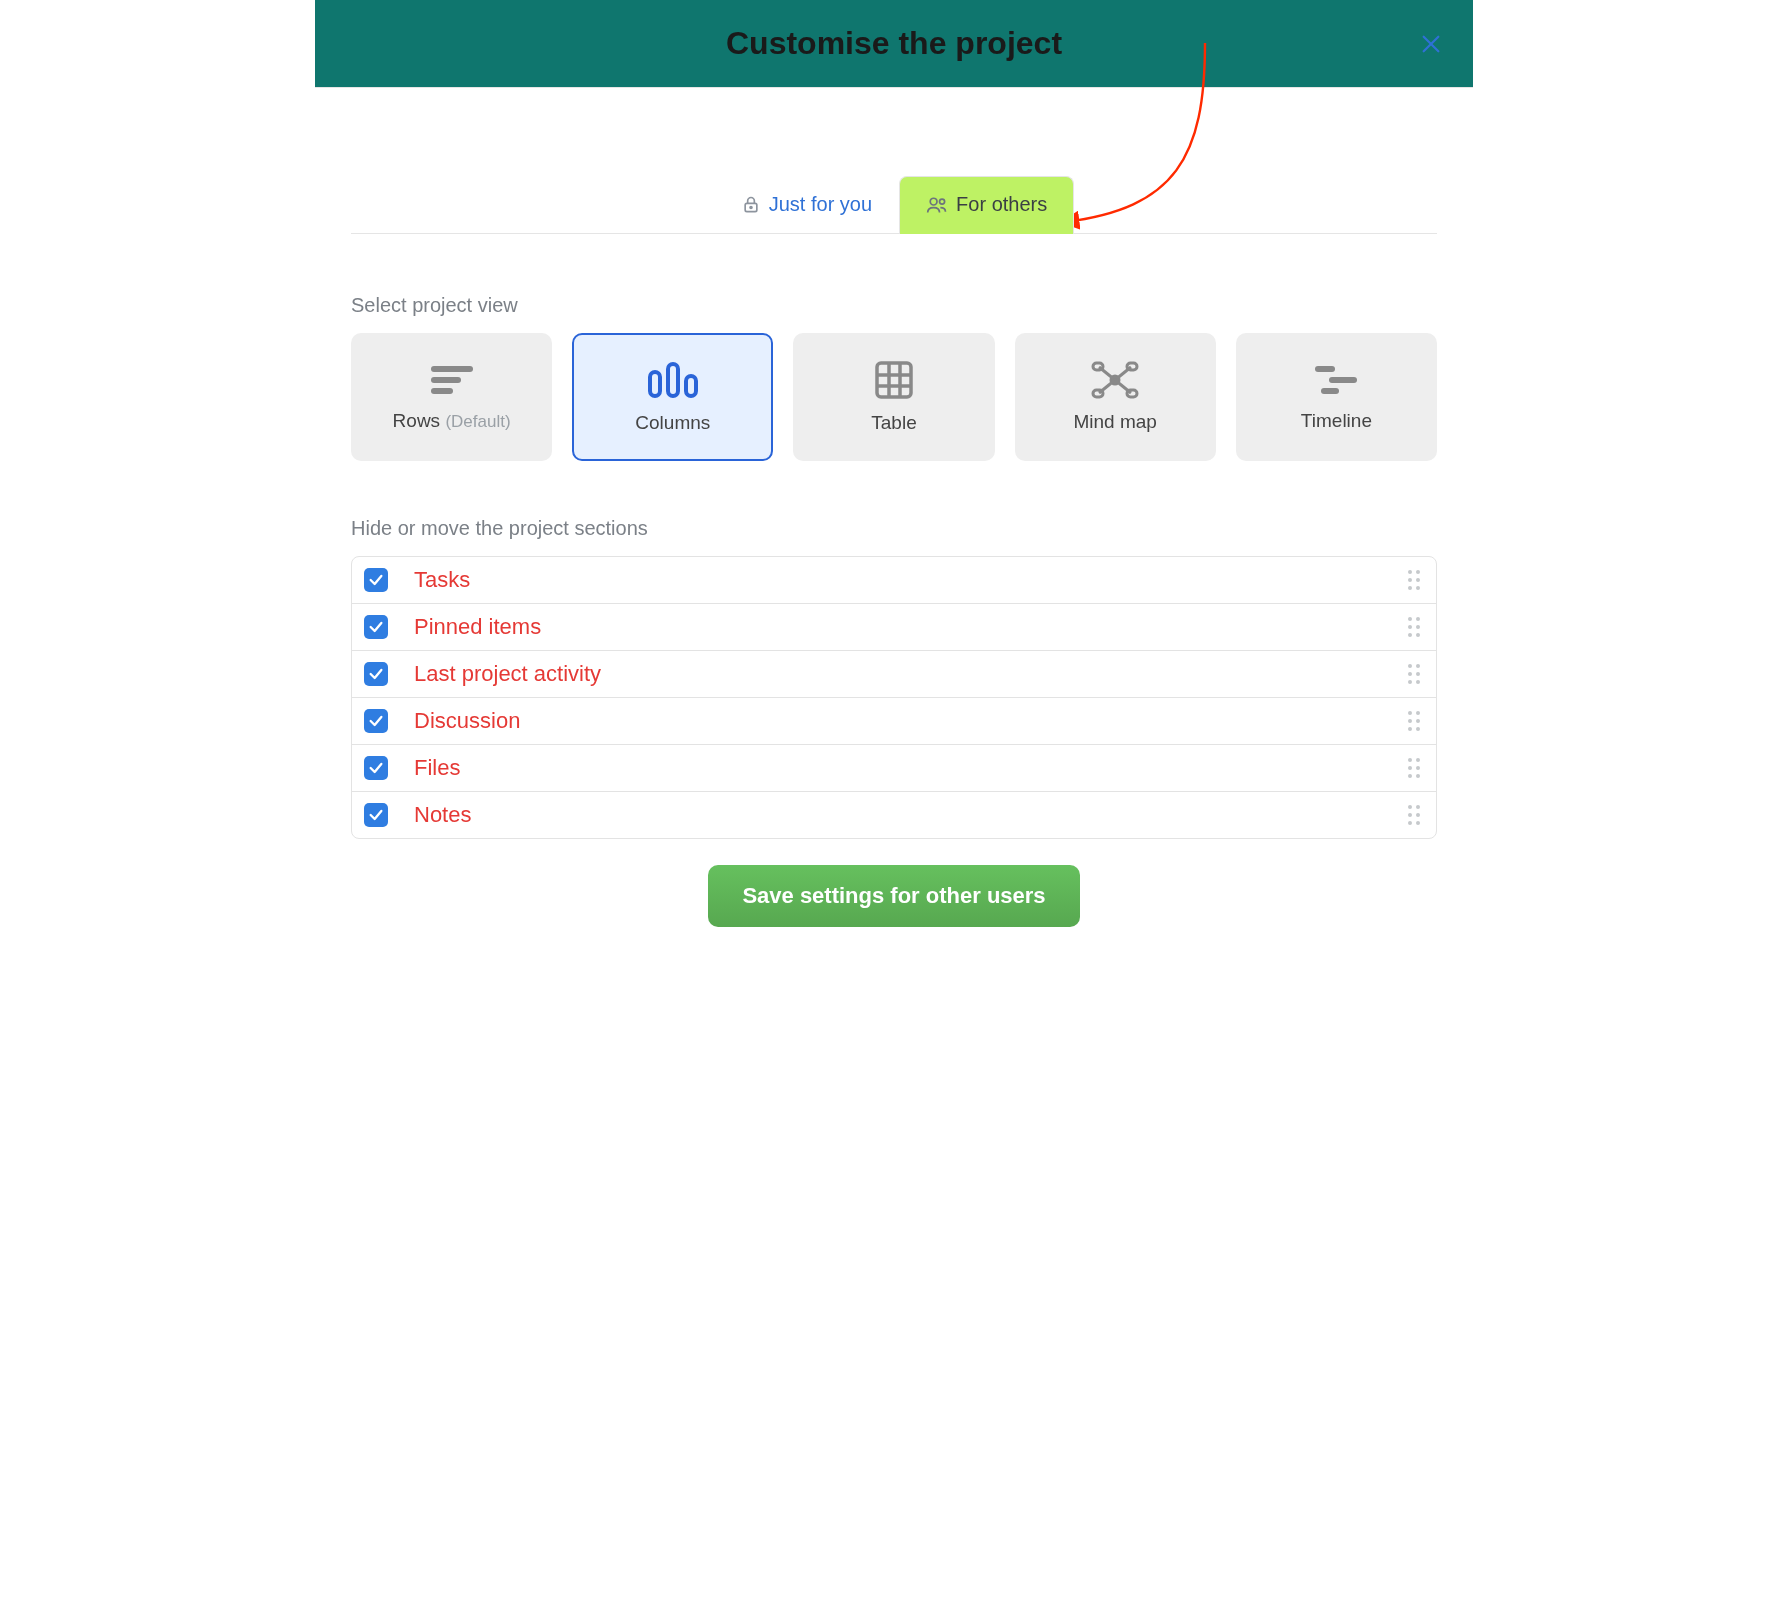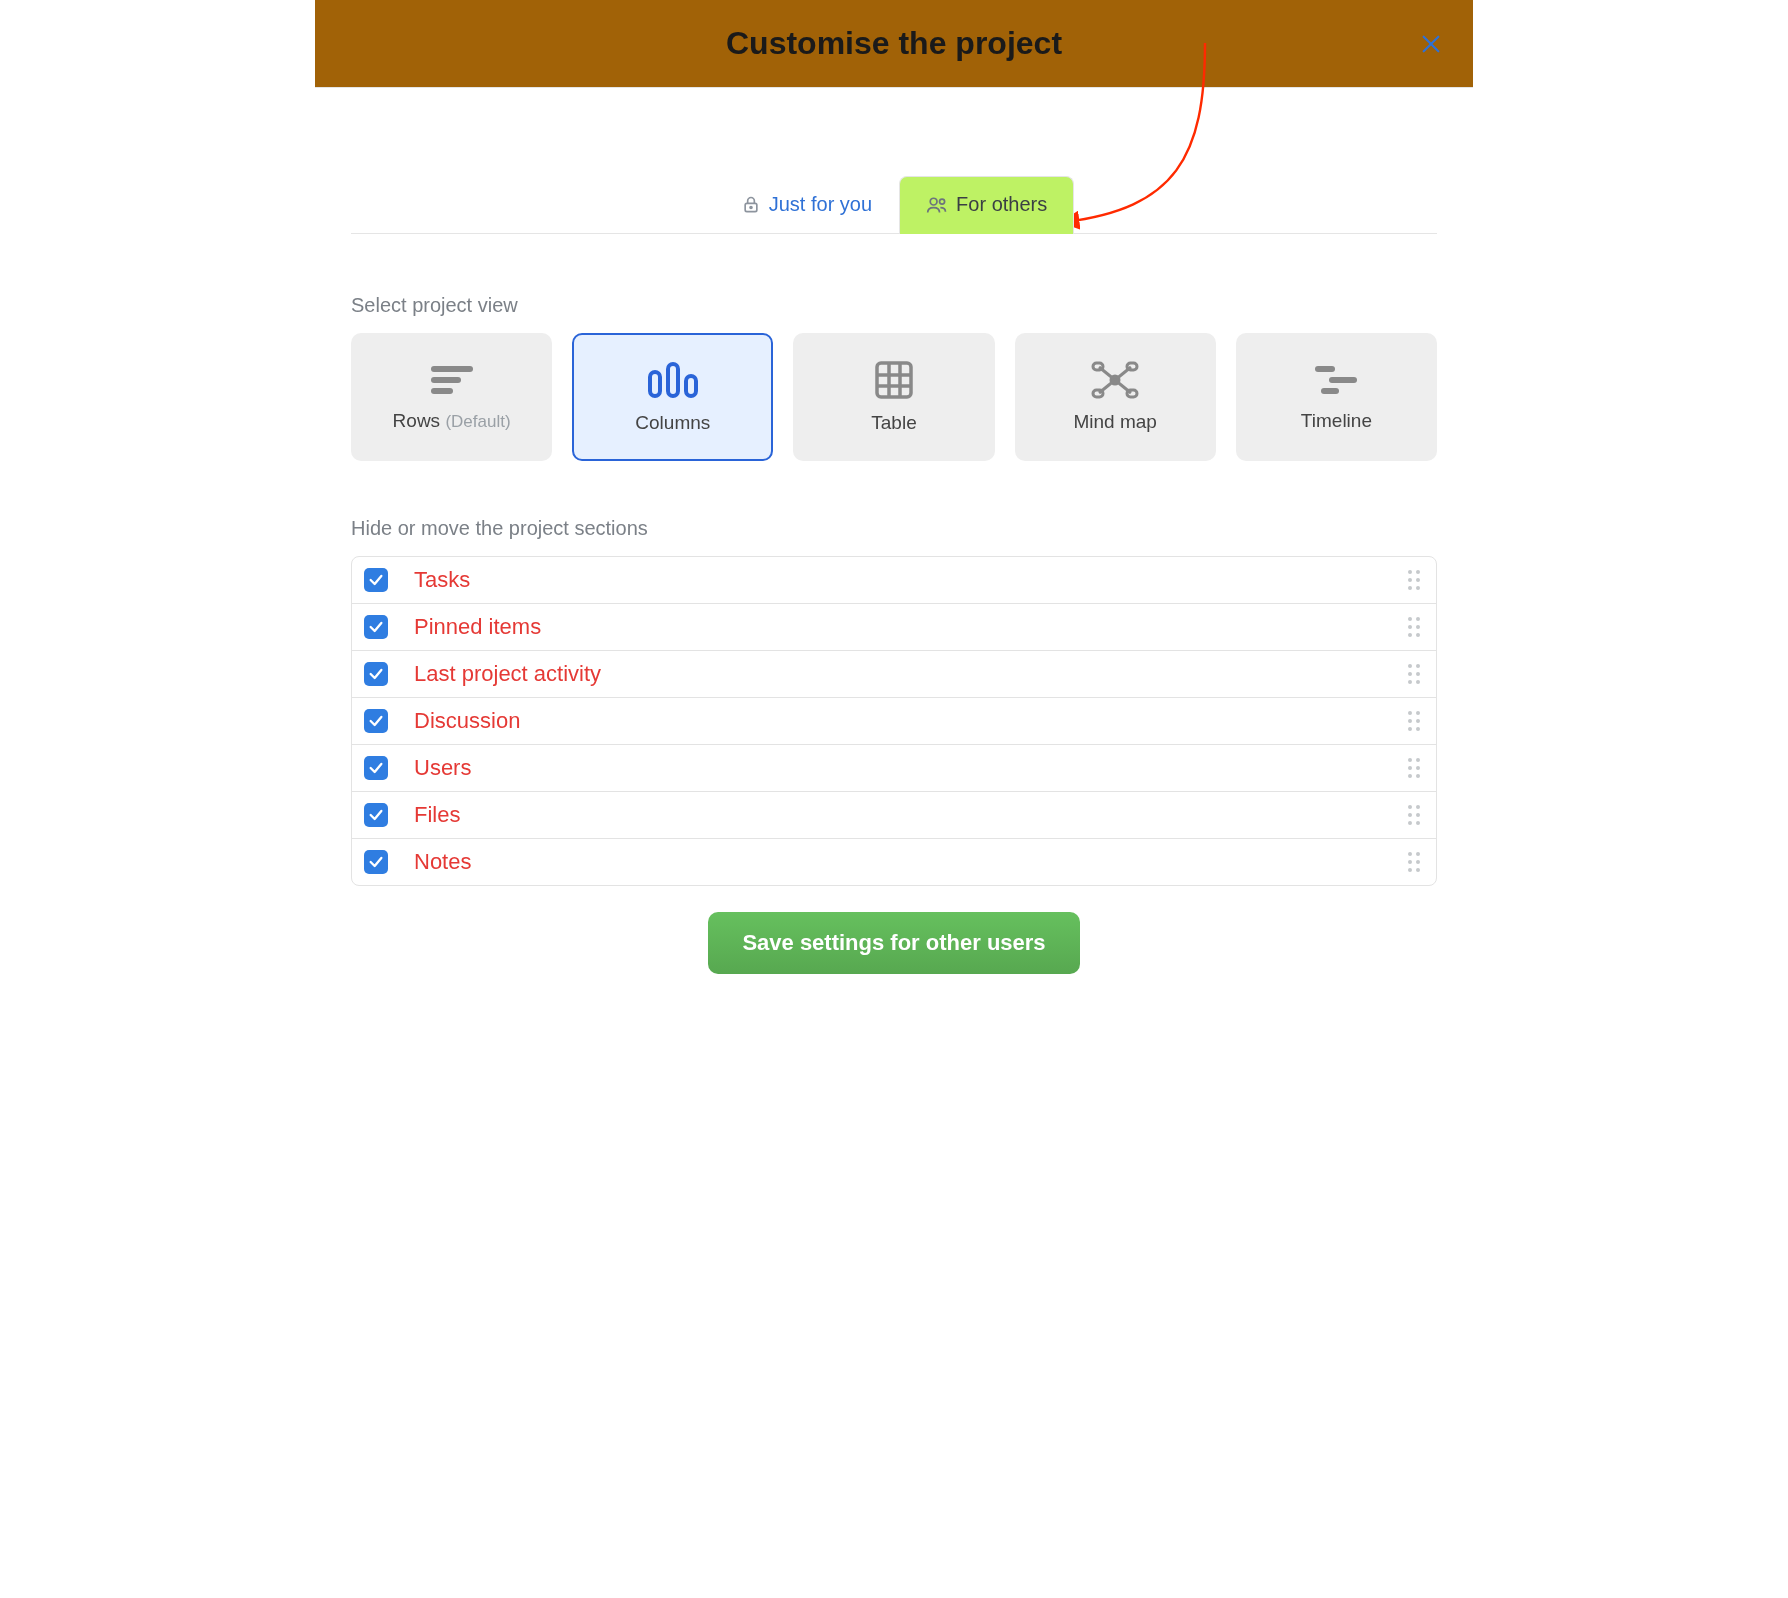--- a/index.html
+++ b/index.html
@@ -9,21 +9,21 @@
     font-family: -apple-system, BlinkMacSystemFont, "Segoe UI", Helvetica, Arial, sans-serif;
     background: #fff;
     color: #222;
   }
   .viewport {
     width: 1158px;
     margin: 0 auto;
     position: relative;
   }
   .header-bar {
-    background: #a16207;
+    background: #0f766e;
     height: 88px;
     display: flex;
     align-items: center;
     justify-content: center;
     position: relative;
     border-bottom: 1px solid #e5e5e5;
   }
   .header-title {
     font-size: 32px;
     font-weight: 600;
@@ -354,36 +354,20 @@
             <span></span>
             <span></span>
           </div>
         </div>
         <div class="section-row">
           <div class="chk">
             <svg viewBox="0 0 24 24" fill="none" stroke="#fff" stroke-width="3.5" stroke-linecap="round" stroke-linejoin="round">
               <polyline points="4 12 10 18 20 6"></polyline>
             </svg>
           </div>
-          <div class="section-name">Users</div>
-          <div class="drag-handle">
-            <span></span>
-            <span></span>
-            <span></span>
-            <span></span>
-            <span></span>
-            <span></span>
-          </div>
-        </div>
-        <div class="section-row">
-          <div class="chk">
-            <svg viewBox="0 0 24 24" fill="none" stroke="#fff" stroke-width="3.5" stroke-linecap="round" stroke-linejoin="round">
-              <polyline points="4 12 10 18 20 6"></polyline>
-            </svg>
-          </div>
           <div class="section-name">Files</div>
           <div class="drag-handle">
             <span></span>
             <span></span>
             <span></span>
             <span></span>
             <span></span>
             <span></span>
           </div>
         </div>

